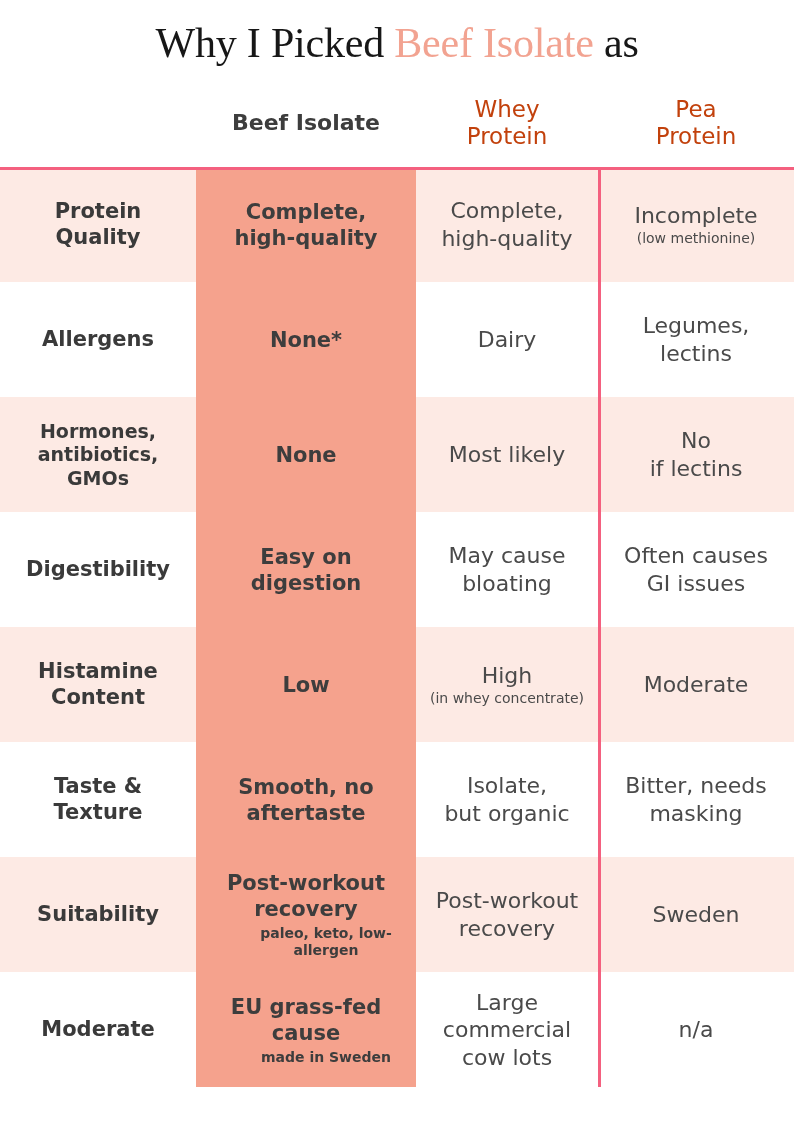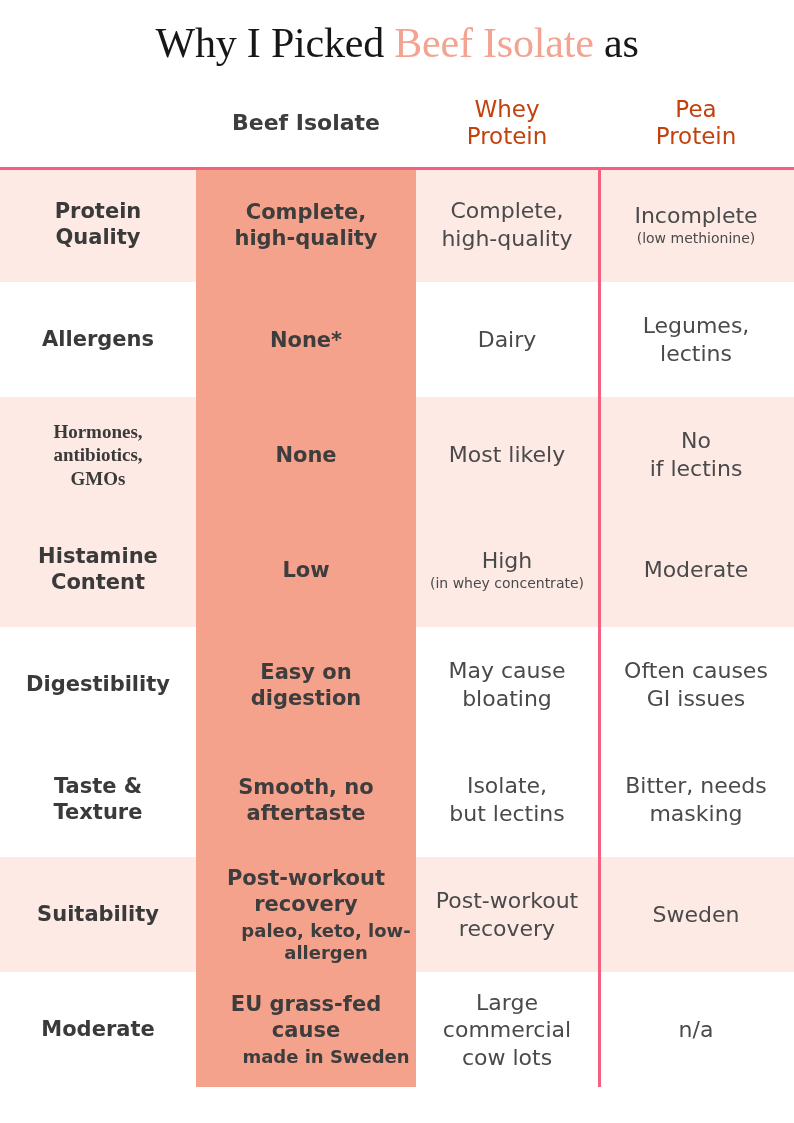--- a/index.html
+++ b/index.html
@@ -74,34 +74,33 @@
   
   .rowlabel {
     font-weight: bold;
     font-size: 21px;
     color: #3a3a3a;
     line-height: 1.22;
     padding: 6px 8px;
   }
   .rowlabel.small {
     font-size: 19px;
-    font-family: Liberation Serif, serif;
   }
 
   
   .beefcell {
     font-weight: bold;
     font-size: 21px;
     color: #3d3d3d;
     line-height: 1.24;
     padding: 6px 10px;
   }
   .beefcell .sub {
     display: block;
-    font-size: 18px;
+    font-size: 14px;
     font-weight: bold;
     margin-top: 3px;
     color: #3d3d3d;
     padding-left: 40px;
   }
 
   
   .cell {
     font-size: 22px;
     color: #4a4a4a;
@@ -265,67 +264,67 @@
           </td>
           <td class="cell">
             <div>Most likely</div>
           </td>
           <td class="cell">
             <div>No</div>
             <div>if lectins</div>
           </td>
         </tr>
 
+        <tr class="datarow plain">
+          <td class="rowlabel">
+            <div>Digestibility</div>
+          </td>
+          <td class="beefcell">
+            <div>Easy on</div>
+            <div>digestion</div>
+          </td>
+          <td class="cell">
+            <div>May cause</div>
+            <div>bloating</div>
+          </td>
+          <td class="cell">
+            <div>Often causes</div>
+            <div>GI issues</div>
+          </td>
+        </tr>
+
         <tr class="datarow tint">
           <td class="rowlabel">
             <div>Histamine</div>
             <div>Content</div>
           </td>
           <td class="beefcell">
             <div>Low</div>
           </td>
           <td class="cell">
             <div>High</div>
             <span class="sub">(in whey concentrate)</span>
           </td>
           <td class="cell">
             <div>Moderate</div>
           </td>
         </tr>
 
         <tr class="datarow plain">
           <td class="rowlabel">
-            <div>Digestibility</div>
-          </td>
-          <td class="beefcell">
-            <div>Easy on</div>
-            <div>digestion</div>
-          </td>
-          <td class="cell">
-            <div>May cause</div>
-            <div>bloating</div>
-          </td>
-          <td class="cell">
-            <div>Often causes</div>
-            <div>GI issues</div>
-          </td>
-        </tr>
-
-        <tr class="datarow plain">
-          <td class="rowlabel">
             <div>Taste &amp;</div>
             <div>Texture</div>
           </td>
           <td class="beefcell">
             <div>Smooth, no</div>
             <div>aftertaste</div>
           </td>
           <td class="cell">
             <div>Isolate,</div>
-            <div>but lectins</div>
+            <div>but organic</div>
           </td>
           <td class="cell">
             <div>Bitter, needs</div>
             <div>masking</div>
           </td>
         </tr>
 
         <tr class="datarow tint">
           <td class="rowlabel">
             <div>Suitability</div>

